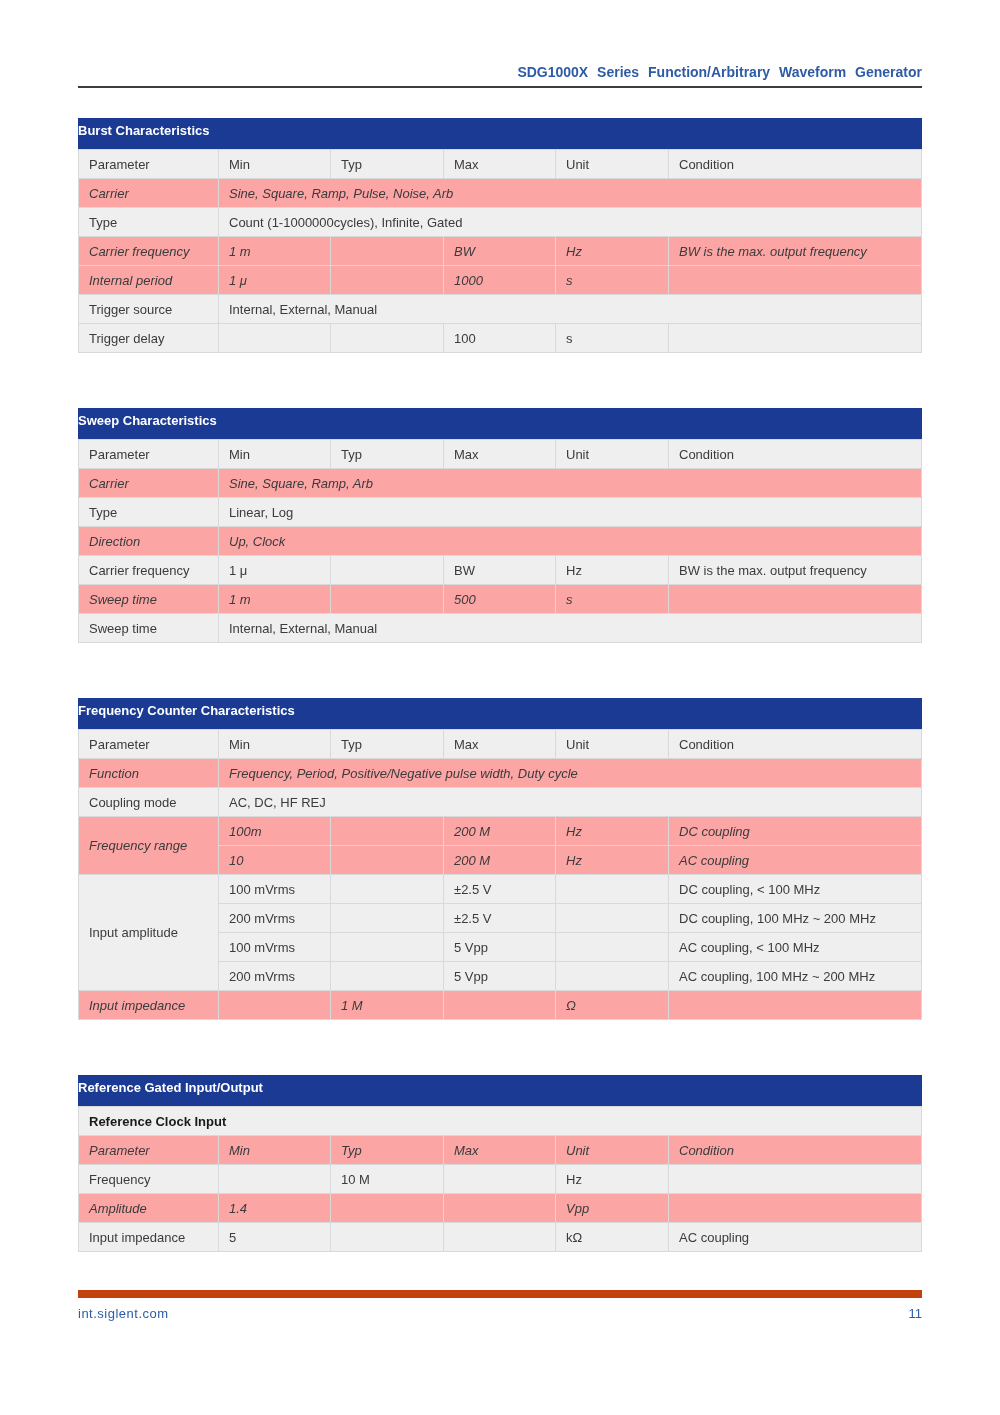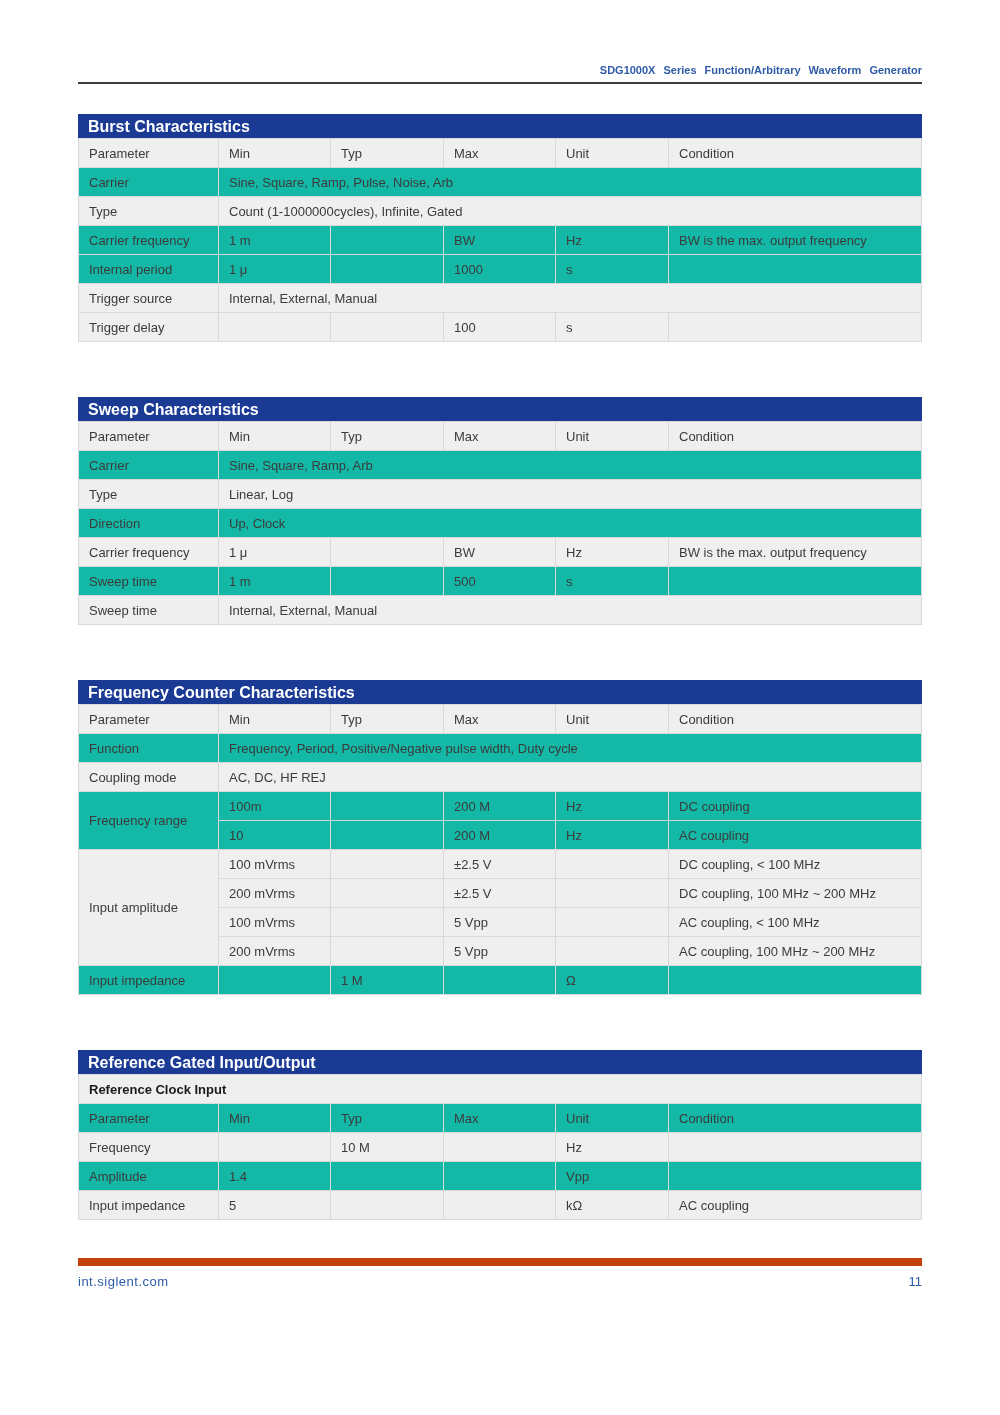--- a/index.html
+++ b/index.html
@@ -8,39 +8,38 @@
     width:1000px; height:1415px;
     font-family:"Liberation Sans", sans-serif;
     color:#3b3b3b;
     position:relative;
   }
   .content { padding:0 78px; }
 
   .page-header {
     margin-top:64px;
     text-align:right;
-    font-size:11px;
+    font-size:14px;
     font-weight:bold;
     color:#2e5ba6;
     word-spacing:5px;
     padding-bottom:6px;
     border-bottom:2px solid #3d3d3d;
   }
 
   .spec-table { margin-top:55px; }
   .spec-table.first { margin-top:30px; }
 
   .table-title {
     background:#1a3a94;
     color:#ffffff;
     font-weight:bold;
-    font-size:16px;
-    height:24px;
+    font-size:13px;
+    height:31px;
     line-height:26px;
-    padding-left:10px;
   }
 
   table {
     width:100%;
     border-collapse:collapse;
     table-layout:fixed;
   }
   col.c-param { width:140px; }
   col.c-min   { width:112px; }
   col.c-typ   { width:113px; }
@@ -53,21 +52,21 @@
     font-size:13px;
     font-weight:normal;
     text-align:left;
     vertical-align:middle;
     height:29px;
     padding:0 8px 0 10px;
     white-space:nowrap;
     overflow:hidden;
   }
   tr.shade td, tr.shade th { background:#efefef; }
-  tr.plain td, tr.plain th { background:#14b8a6; }
+  tr.plain td, tr.plain th { background:#fca5a5;font-style:italic; }
   td.subhead { font-weight:bold; color:#1a1a1a; }
 
   .page-footer {
     margin-top:38px;
     border-top:8px solid #c2410c;
     padding-top:8px;
     display:flex;
     justify-content:space-between;
     align-items:center;
     font-size:13px;

